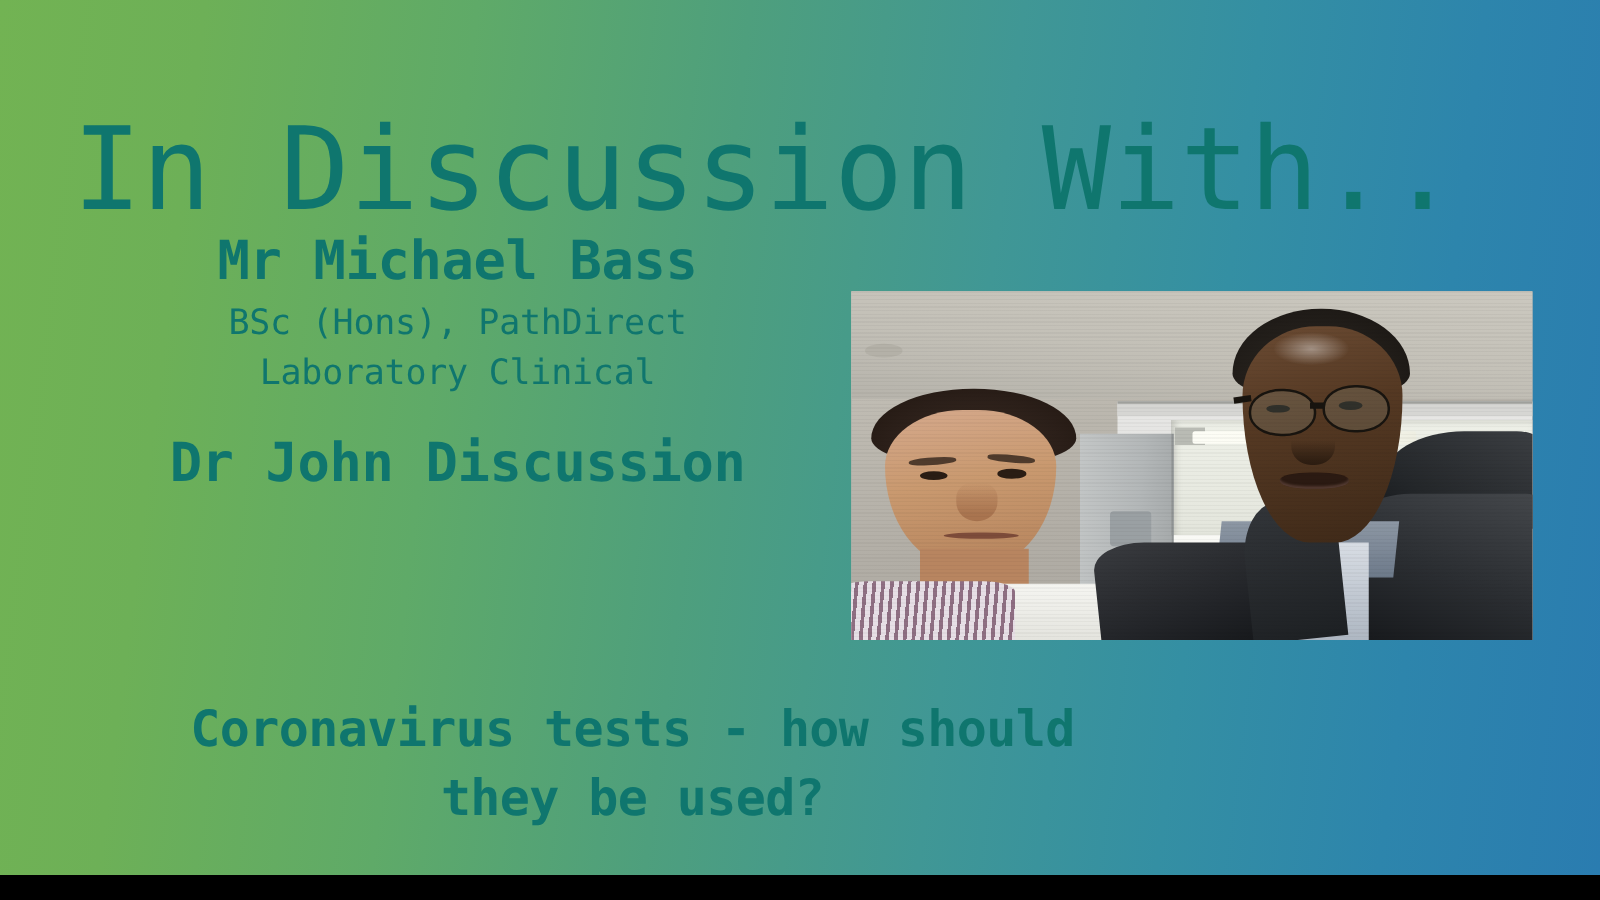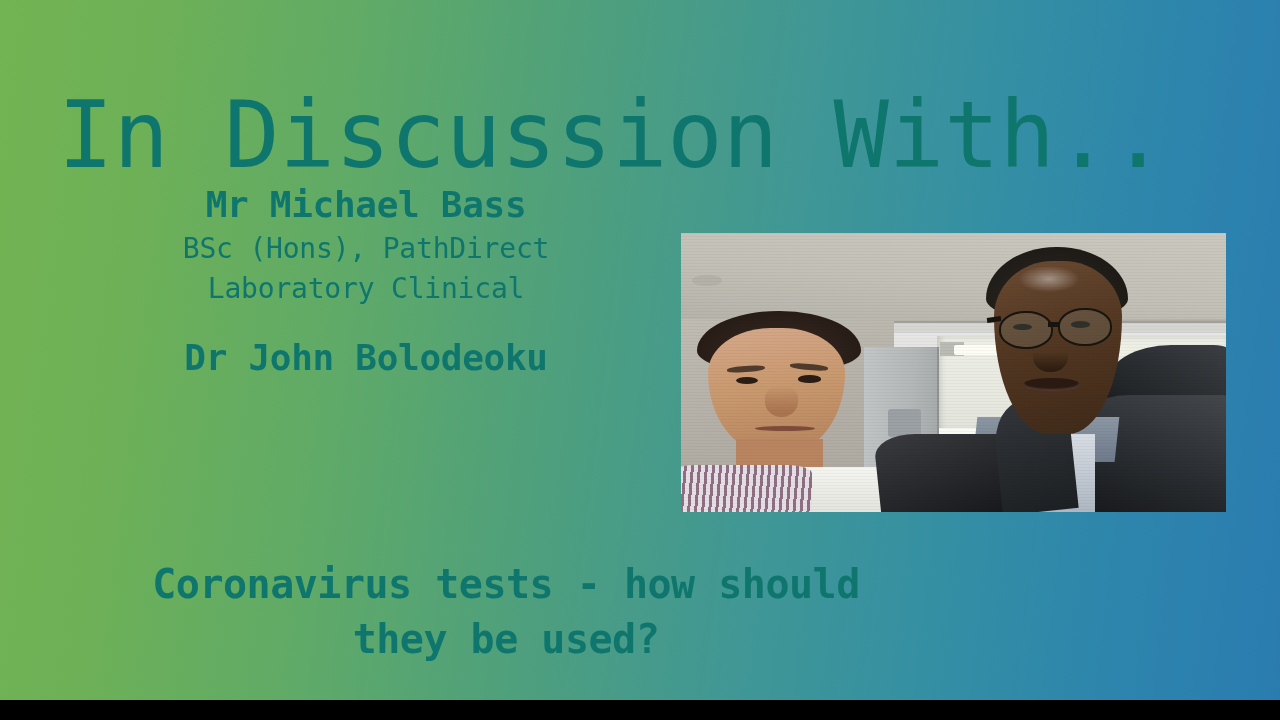--- a/index.html
+++ b/index.html
@@ -63,21 +63,21 @@
     position: absolute;
     left: 56px;
     top: 182px;
     width: 620px;
   }
   .speaker {
     margin-bottom: 26px;
   }
   .speaker:last-child { margin-bottom: 0; }
   .speaker-name {
-    font-size: 36px;
+    font-size: 43px;
     font-weight: bold;
     line-height: 1.26;
     letter-spacing: -0.3px;
     margin: 0 0 2px 0;
     white-space: nowrap;
   }
   .speaker-credentials {
     font-size: 28px;
     font-weight: 400;
     line-height: 1.42;
@@ -392,21 +392,21 @@
 
     <div class="speakers">
 
       <div class="speaker">
         <div class="speaker-name">Mr Michael Bass</div>
         <div class="speaker-credentials">BSc (Hons), PathDirect
 Laboratory Clinical</div>
       </div>
 
       <div class="speaker">
-        <div class="speaker-name">Dr John Bolodeoku</div>
+        <div class="speaker-name">Dr John Discussion</div>
       </div>
 
     </div>
 
     <div class="question">Coronavirus tests - how should
 they be used?</div>
 
     <div class="video-frame">
       <div class="video-inner">
         <div class="vid-wall"></div>

